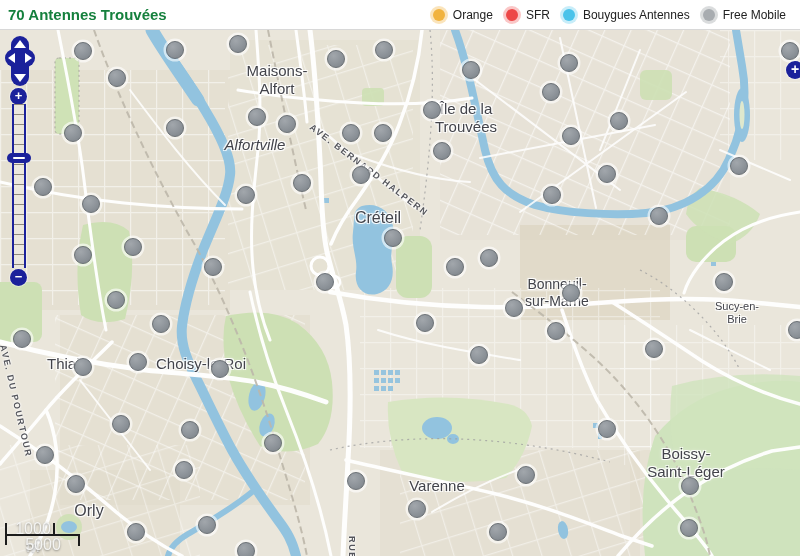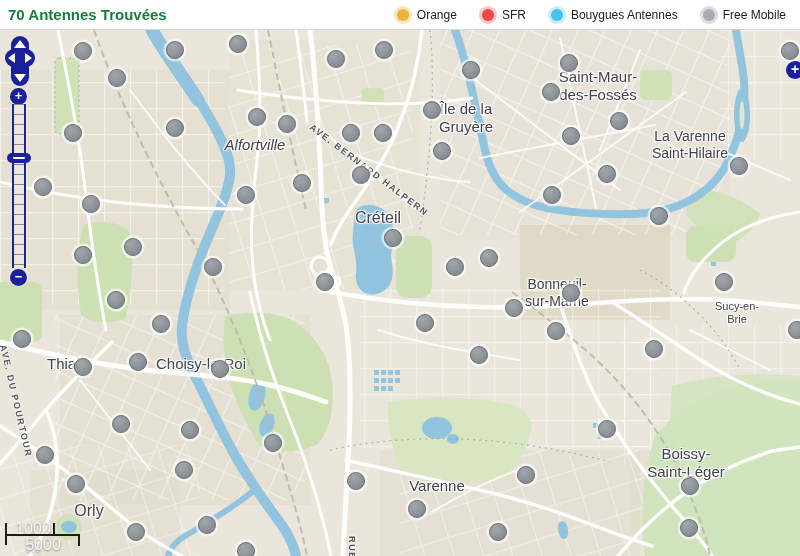--- a/index.html
+++ b/index.html
@@ -7,21 +7,21 @@
     --forest:#cfe3bd; --road:#ffffff; --mfill:#8d9399; --mborder:#6b7177;
   }
   html,body{margin:0;padding:0;}
   body{width:800px;height:556px;overflow:hidden;position:relative;
        font-family:"Liberation Sans",sans-serif;background:#fff;}
   
   .header{position:absolute;top:0;left:0;width:800px;height:30px;background:#fff;
           border-bottom:1px solid #d8d8d8;box-sizing:border-box;display:flex;
           align-items:center;justify-content:space-between;padding:0 14px 0 8px;z-index:50;}
   .title{font-size:15px;font-weight:bold;color:#15803d;}
-  .legend{display:flex;align-items:center;gap:22px;}
+  .legend{display:flex;align-items:center;gap:10px;}
   .legend-item{display:flex;align-items:center;gap:8px;}
   .legend-dot{width:12px;height:12px;border-radius:50%;margin-left:3px;}
   .legend-label{font-size:12px;color:#222;}
   
   .map{position:absolute;top:30px;left:0;width:800px;height:526px;overflow:hidden;
        background:var(--land);}
   .map svg.terrain{position:absolute;top:0;left:0;}
   .layer{position:absolute;top:0;left:0;width:100%;height:100%;pointer-events:none;}
   
   .place{position:absolute;transform:translate(-50%,-50%);white-space:pre-line;
@@ -214,27 +214,25 @@
       <path d="M640,240 C680,260 720,300 740,340"></path>
     </g>
   </svg>
 
   <div class="layer streets-layer">
       <div class="street" style="left: 369px; top: 140px; transform: translate(-50%, -50%) rotate(37deg);">AVE. BERNARD HALPERN</div>
       <div class="street" style="left: 16px; top: 371px; transform: translate(-50%, -50%) rotate(77deg);">AVE. DU POURTOUR</div>
       <div class="street" style="left: 352px; top: 518px; transform: translate(-50%, -50%) rotate(90deg);">RUE</div>
     </div>
   <div class="layer places-layer">
+      <div class="place" style="left: 277px; top: 50px; font-size: 15px;">Maisons-
+Alfort</div>
       <div class="place" style="left: 255px; top: 115px; font-size: 15px; font-style: italic;">Alfortville</div>
       <div class="place" style="left: 466px; top: 88px; font-size: 15px;">Île de la
-Gruyère</div>
-      <div class="place" style="left: 598px; top: 56px; font-size: 15px;">Saint-Maur-
-des-Fossés</div>
-      <div class="place" style="left: 690px; top: 115px; font-size: 14px;">La Varenne
-Saint-Hilaire</div>
+Trouvées</div>
       <div class="place" style="left: 378px; top: 188px; font-size: 16px;">Créteil</div>
       <div class="place" style="left: 557px; top: 263px; font-size: 14px;">Bonneuil-
 sur-Marne</div>
       <div class="place" style="left: 737px; top: 283px; font-size: 11px;">Sucy-en-Brie</div>
       <div class="place" style="left: 67px; top: 334px; font-size: 15px;">Thiais</div>
       <div class="place" style="left: 201px; top: 334px; font-size: 15px;">Choisy-le-Roi</div>
       <div class="place" style="left: 89px; top: 481px; font-size: 16px;">Orly</div>
       <div class="place" style="left: 437px; top: 456px; font-size: 15px;">Varenne</div>
       <div class="place" style="left: 686px; top: 433px; font-size: 15px;">Boissy-
 Saint-Léger</div>

